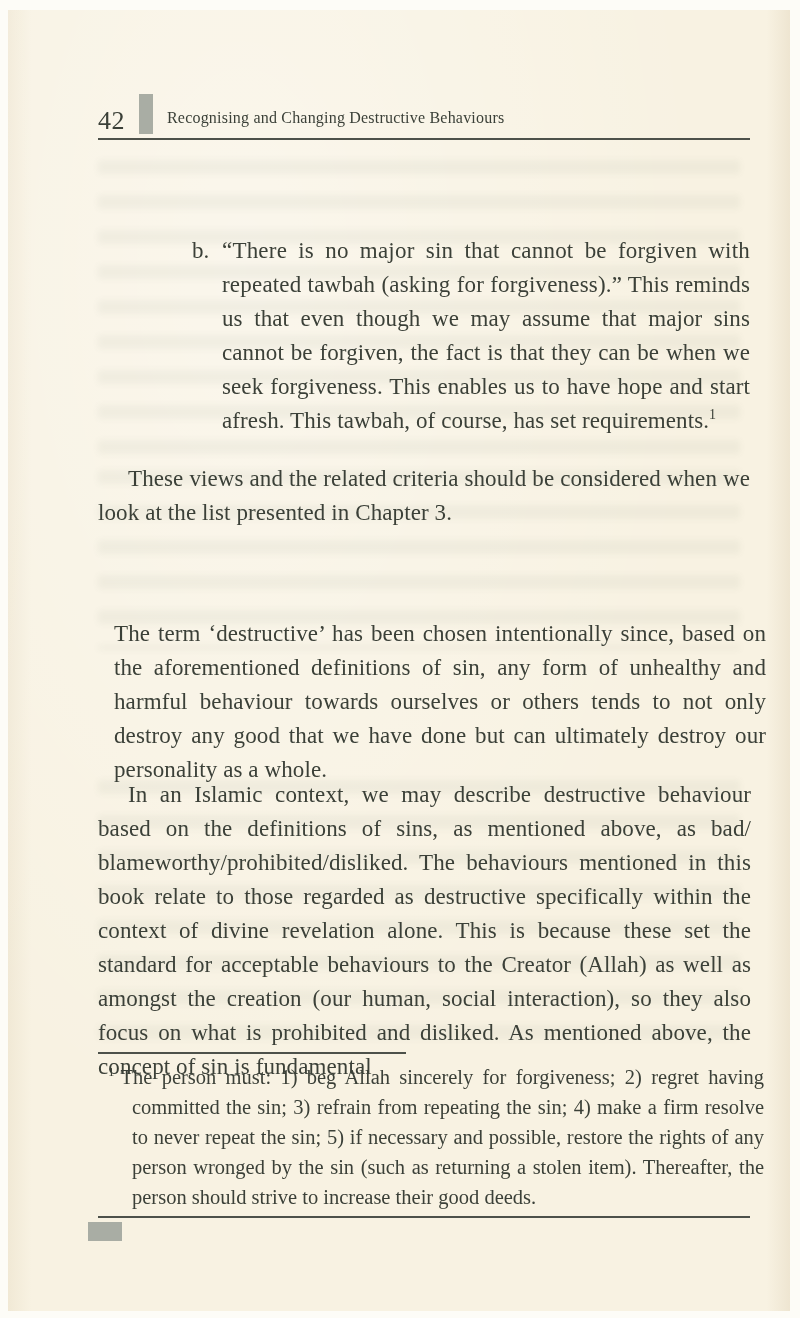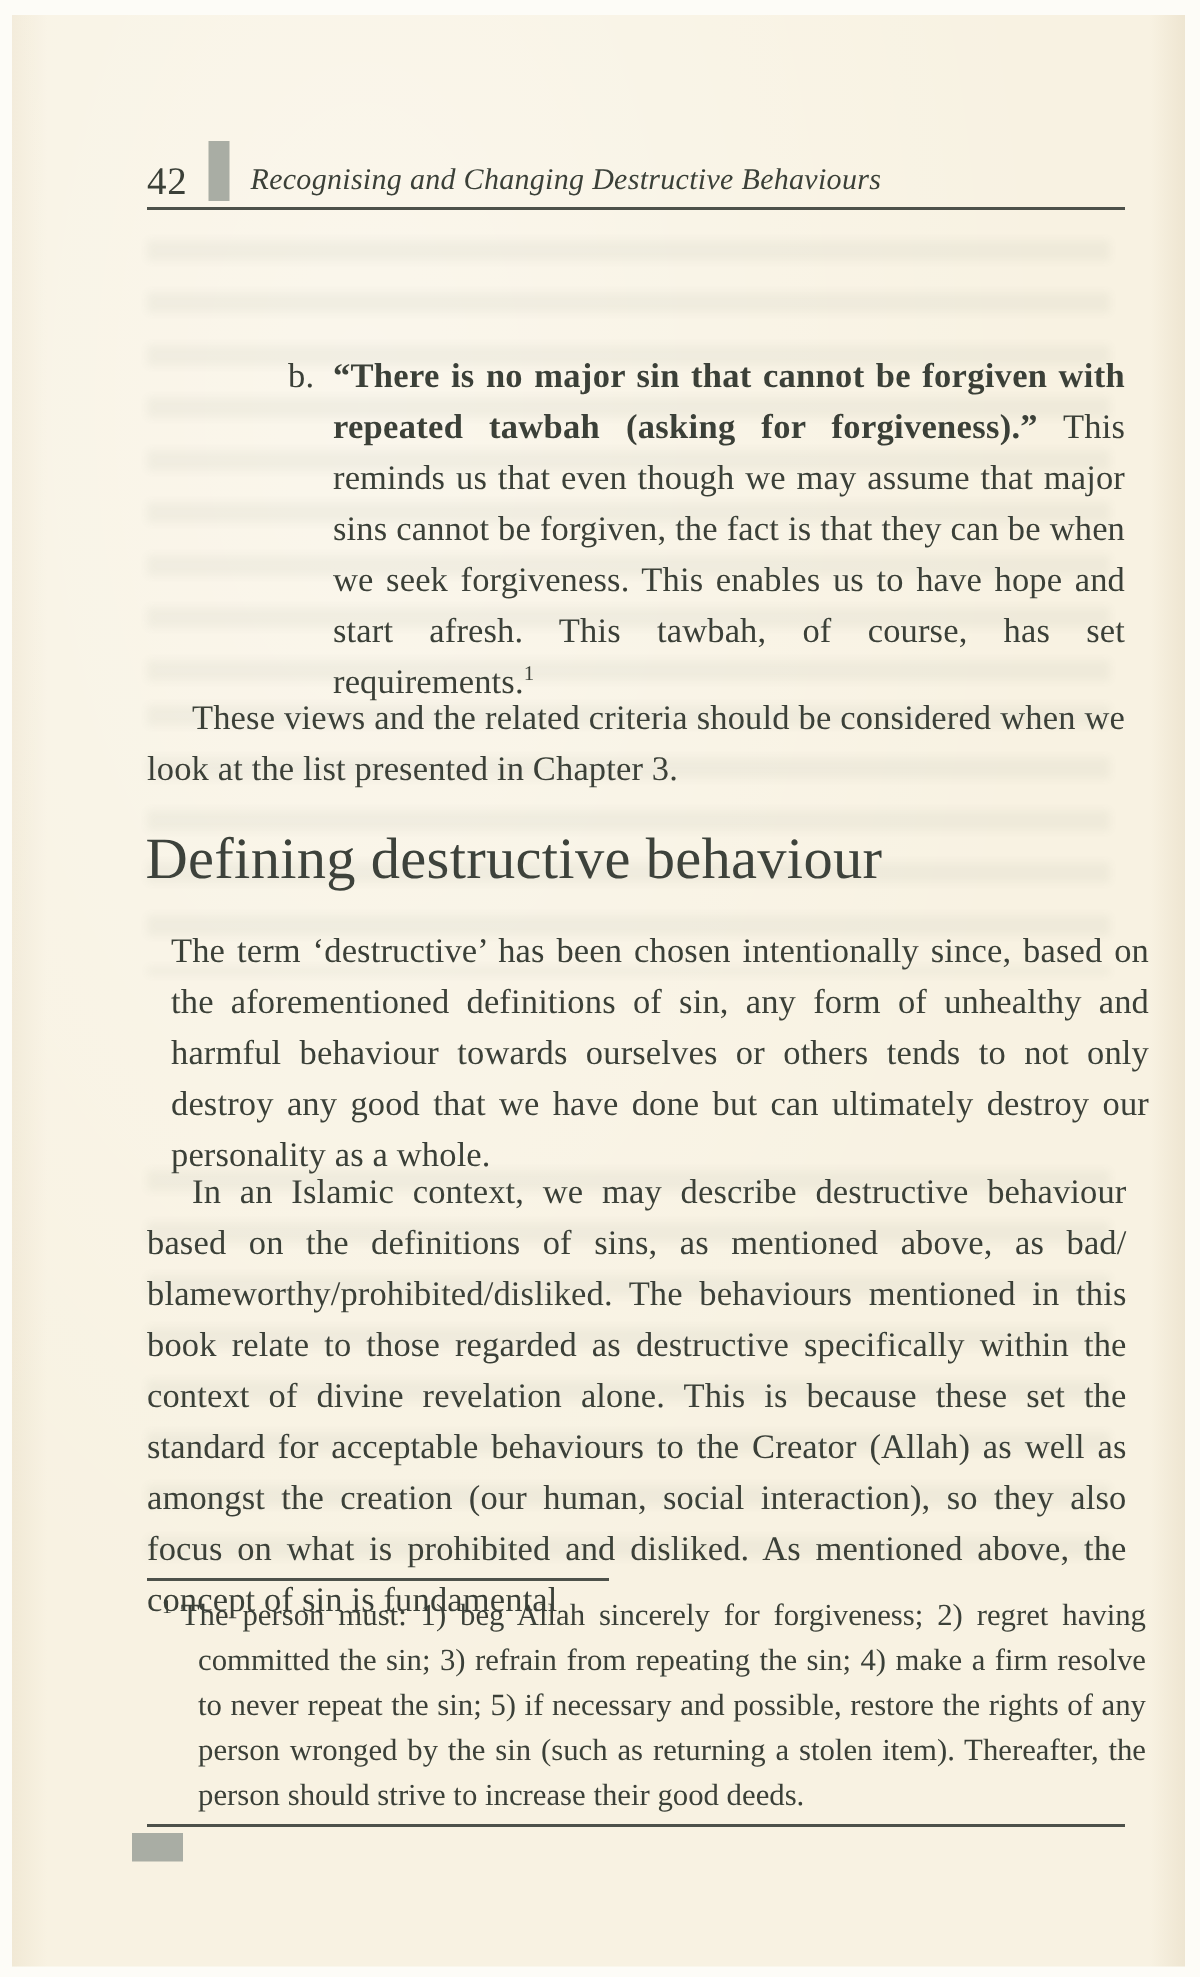--- a/index.html
+++ b/index.html
@@ -34,30 +34,30 @@
   }
   .bleed.b1{top:150px;height:300px;}
   .bleed.b2{top:460px;height:180px;}
   .bleed.b3{top:770px;height:270px;}
 
   .abs{position:absolute;}
 
   
   .pagenum{left:90px;top:96px;font-size:26px;letter-spacing:0.5px;}
   .accent-bar{left:131px;top:84px;width:14px;height:40px;background:var(--accent);}
-  .running-title{left:159px;top:99px;font-size:20px;font-style:italic;letter-spacing:0.2px;}
+  .running-title{left:159px;top:99px;font-size:16px;letter-spacing:0.2px;}
   .rule{height:2px;background:var(--rule);}
   .rule-top{left:90px;top:128px;width:652px;}
 
   
   .bodytext{font-size:23px;line-height:34px;text-align:justify;letter-spacing:0.1px;}
   .para-a{left:194px;top:152px;width:548px;}
   .item-b{left:214px;top:224px;width:528px;}
   .item-b .marker{position:absolute;left:-30px;top:0;}
-  .item-b b{font-weight:bold;letter-spacing:0.2px;}
+  .item-b b{font-weight:normal;letter-spacing:0.2px;}
   .para-views{left:90px;top:452px;width:652px;text-indent:30px;}
   sup{font-size:14px;line-height:0;vertical-align:super;}
 
   .section-heading{
     left:89px;top:540px;width:660px;
     font-size:39px;line-height:46px;font-weight:normal;
     letter-spacing:0.2px;color:#3d423b;
   }
 
   .para-term{left:106px;top:607px;width:652px;}
@@ -91,21 +91,20 @@
     <div class="abs rule rule-top"></div>
 
 
     <div class="abs bodytext item-b">
       <span class="marker">b.</span><b>“There is no major sin that cannot be forgiven with repeated tawbah (asking for forgiveness).”</b>
       <span>This reminds us that even though we may assume that major sins cannot be forgiven, the fact is that they can be when we seek forgiveness. This enables us to have hope and start afresh. This tawbah, of course, has set requirements.</span><sup>1</sup>
     </div>
 
     <div class="abs bodytext para-views">These views and the related criteria should be considered when we look at the list presented in Chapter 3.</div>
 
-    <h1 class="abs section-heading">Defining destructive behaviour</h1>
 
     <div class="abs bodytext para-term">The term ‘destructive’ has been chosen intentionally since, based on the aforementioned definitions of sin, any form of unhealthy and harmful behaviour towards ourselves or others tends to not only destroy any good that we have done but can ultimately destroy our personality as a whole.</div>
     <div class="abs bodytext para-islamic">In an Islamic context, we may describe destructive behaviour based on the definitions of sins, as mentioned above, as bad/​blameworthy/​prohibited/​disliked. The behaviours mentioned in this book relate to those regarded as destructive specifically within the context of divine revelation alone. This is because these set the standard for acceptable behaviours to the Creator (Allah) as well as amongst the creation (our human, social interaction), so they also focus on what is prohibited and disliked. As mentioned above, the concept of sin is fundamental</div>
 
     <div class="abs rule rule-footnote"></div>
     <div class="abs footnote">
       <sup>1</sup><span>The person must: 1) beg Allah sincerely for forgiveness; 2) regret having committed the sin; 3) refrain from repeating the sin; 4) make a firm resolve to never repeat the sin; 5) if necessary and possible, restore the rights of any person wronged by the sin (such as returning a stolen item). Thereafter, the person should strive to increase their good deeds.</span>
     </div>
 
     <div class="abs rule rule-bottom"></div>

